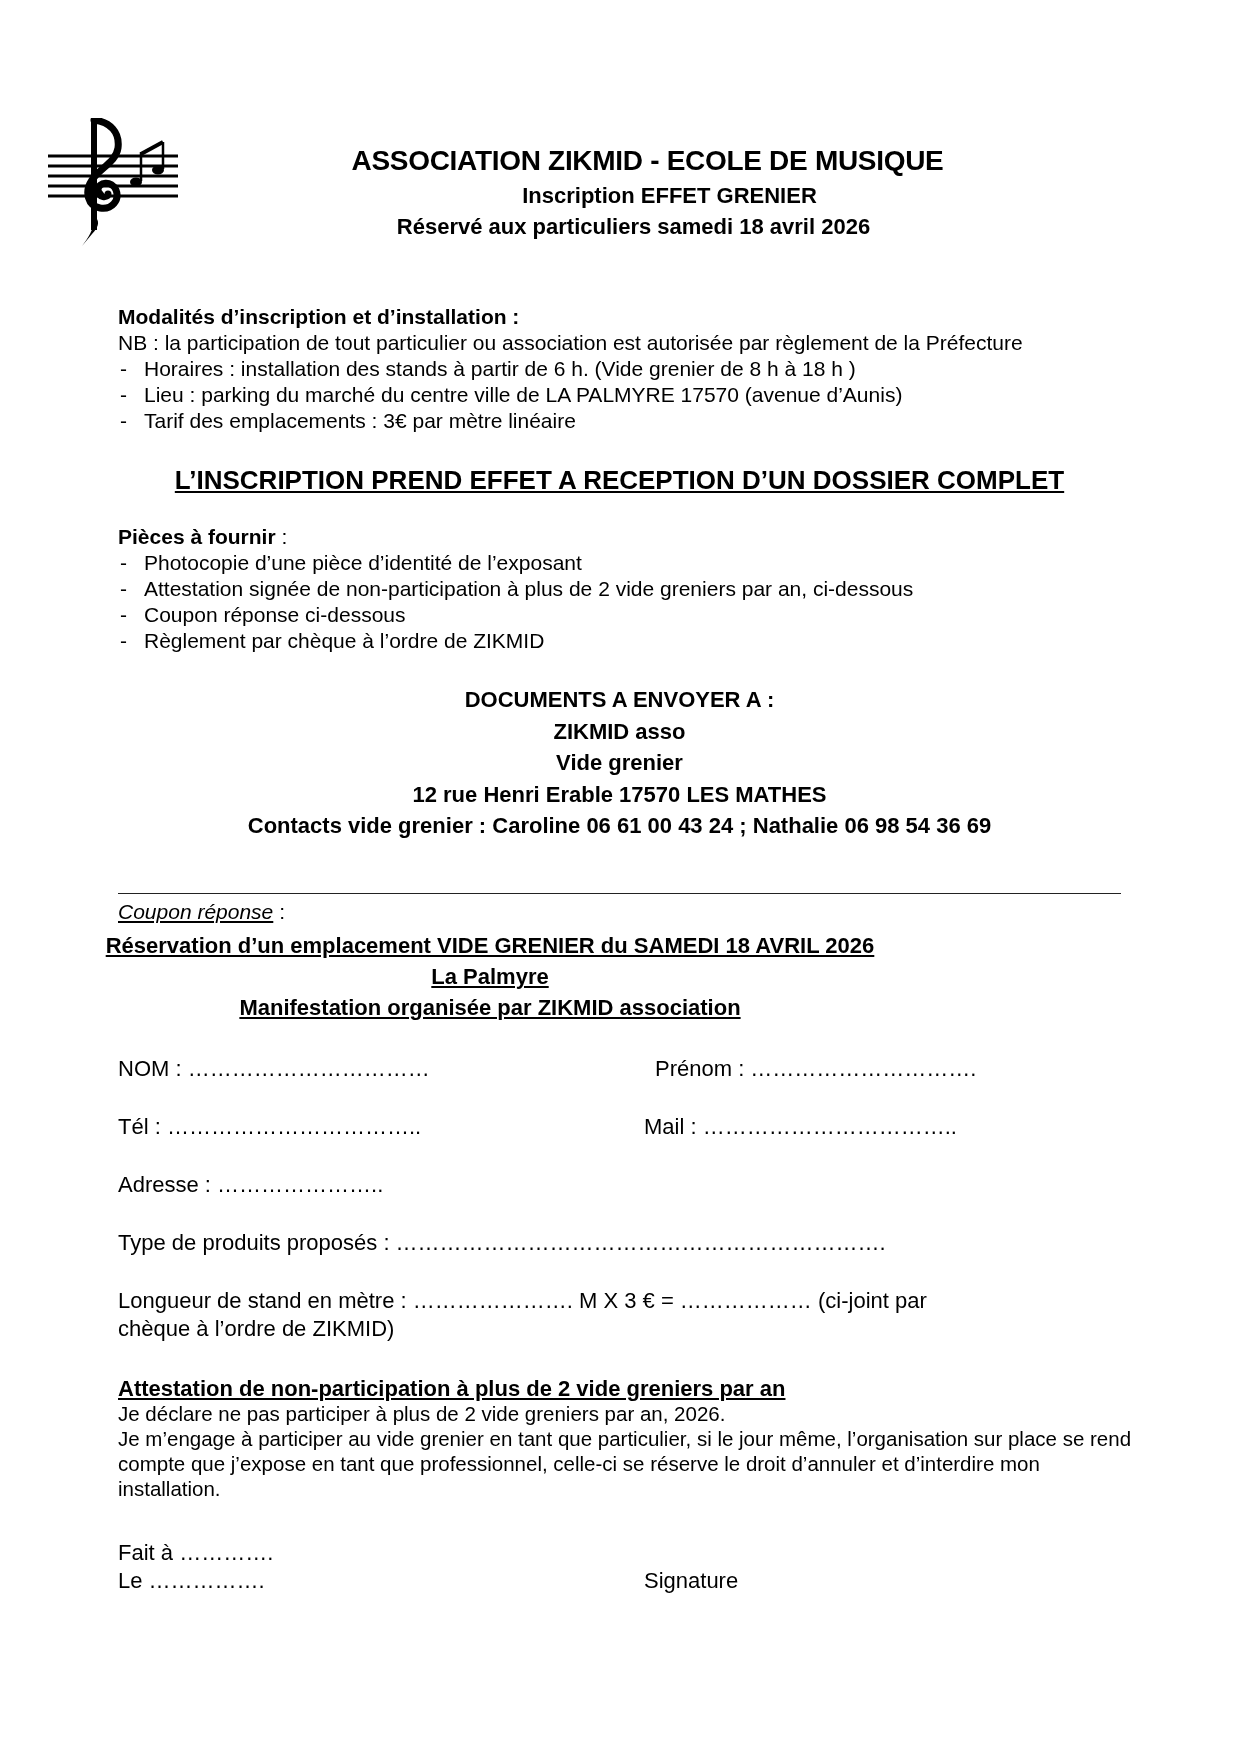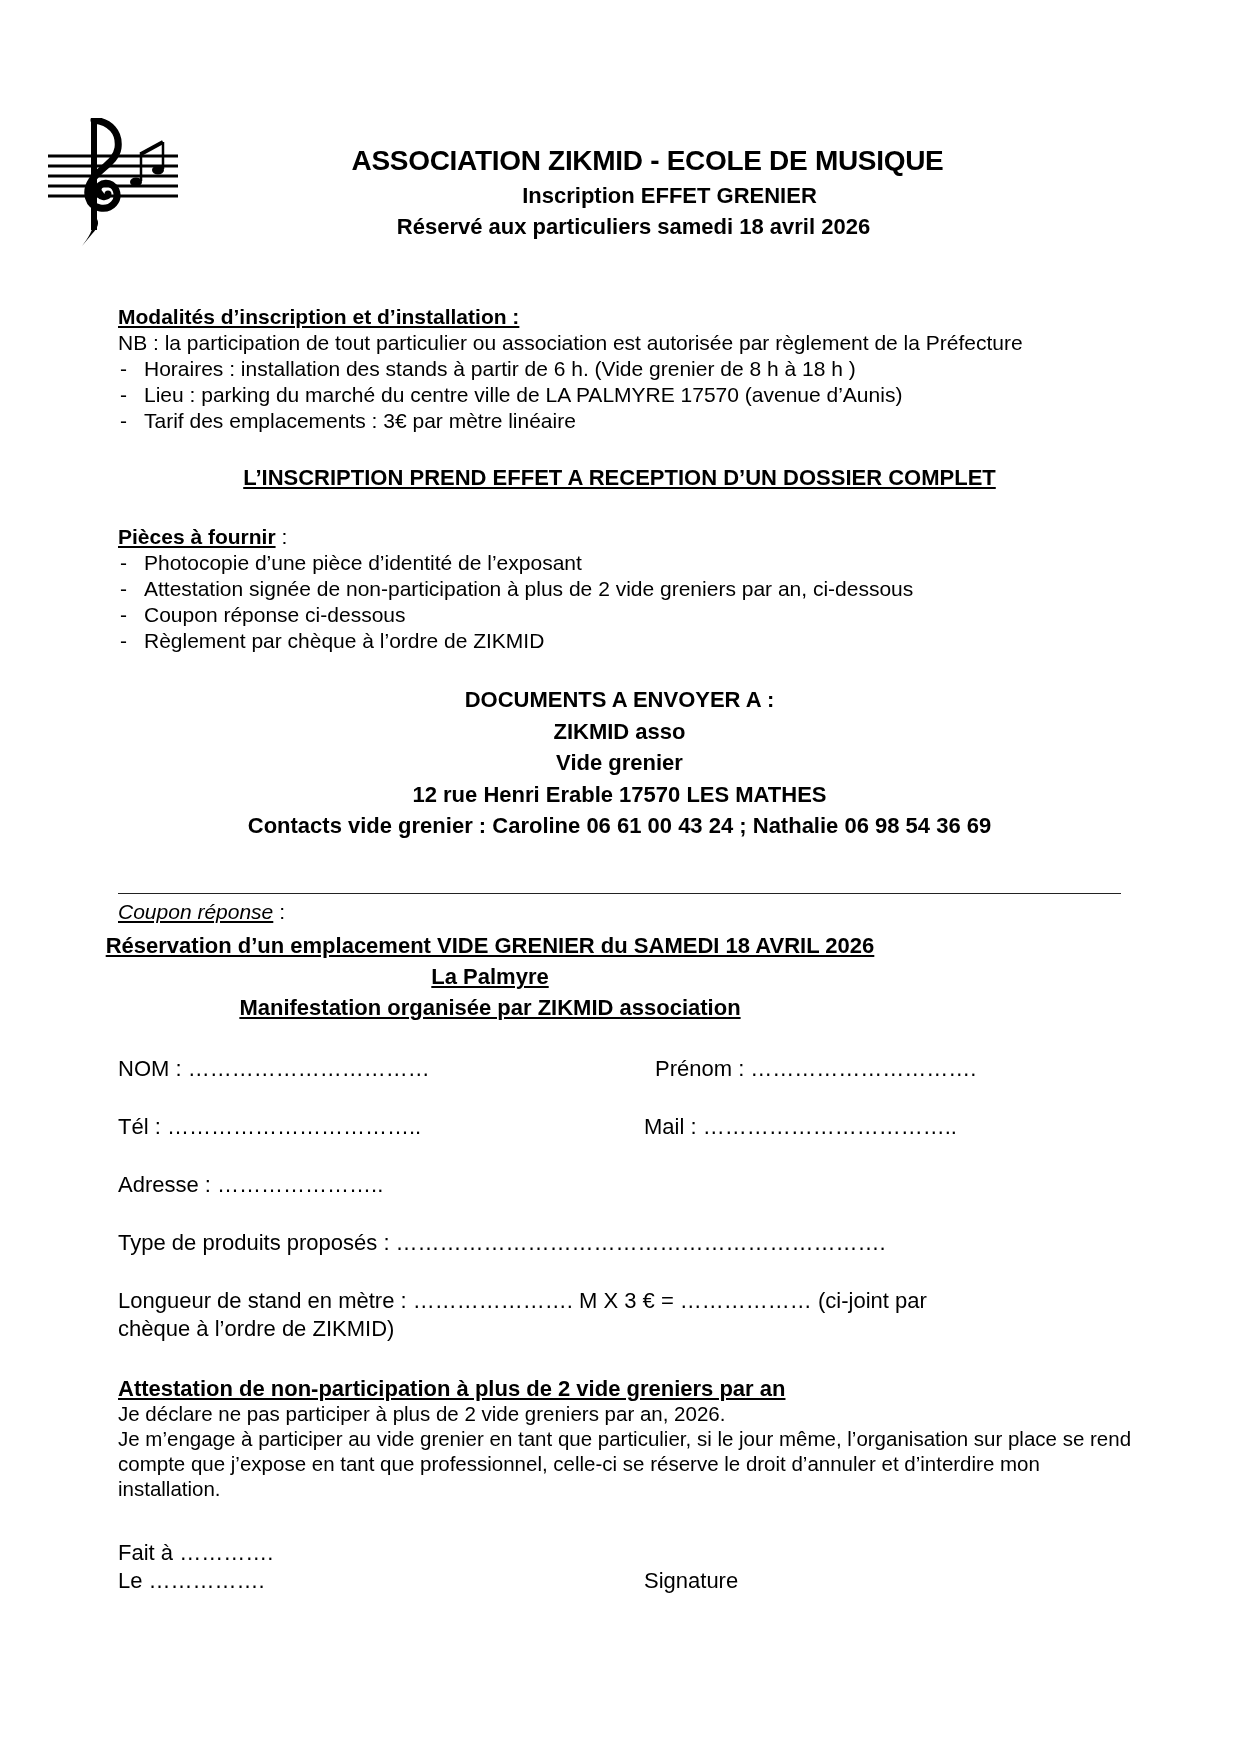--- a/index.html
+++ b/index.html
@@ -8,25 +8,25 @@
       font-family: "Liberation Sans", "DejaVu Sans", sans-serif;
       color: #000;
     }
     .logo { position: absolute; left: 48px; top: 118px; width: 140px; height: 135px; }
     .center { text-align: center; }
     .abs { position: absolute; }
     .h1 { left: 0; width: 1239px; padding-left: 56px; box-sizing: border-box; top: 145px; font-weight: bold; font-size: 28px; letter-spacing: -0.3px; }
     .h2 { left: 0; width: 1239px; padding-left: 100px; box-sizing: border-box; top: 183px; font-weight: bold; font-size: 22px; }
     .h3 { left: 0; width: 1219px; padding-left: 48px; box-sizing: border-box; top: 214px; font-weight: bold; font-size: 22px; }
     .block { position: absolute; left: 118px; width: 1020px; font-size: 21px; line-height: 26px; }
-    .sec-title { font-weight: bold; text-decoration: underline; }
+    .sec-title { font-weight: bold; }
     ul.dash { list-style: none; margin: 0; padding: 0; }
     ul.dash li { position: relative; padding-left: 26px; }
     ul.dash li::before { content: "-"; position: absolute; left: 2px; }
-    .notice { position: absolute; left: 0; width: 1239px; top: 465px; font-weight: bold; font-size: 22px; text-decoration: underline; text-align: center; }
+    .notice { position: absolute; left: 0; width: 1239px; top: 465px; font-weight: bold; font-size: 26px; text-decoration: underline; text-align: center; }
     .address { position: absolute; left: 0; width: 1239px; top: 684px; text-align: center; font-weight: bold; font-size: 22px; line-height: 31.5px; }
     .divider { position: absolute; left: 118px; width: 1003px; top: 893px; border-top: 1.5px solid #222; }
     .coupon-label { position: absolute; left: 118px; top: 900px; font-size: 21px; }
     .coupon-label .it { font-style: italic; text-decoration: underline; }
     .coupon-title { position: absolute; left: 0; width: 980px; top: 930px; text-align: center; font-weight: bold; font-size: 22px; line-height: 31px; }
     .coupon-title div { text-decoration: underline; }
     .field { position: absolute; font-size: 22px; }
     .attest { position: absolute; left: 118px; top: 1376px; width: 1020px; font-size: 20.5px; line-height: 25px; }
     .attest .t { font-weight: bold; text-decoration: underline; font-size: 22px; }
   </style>

